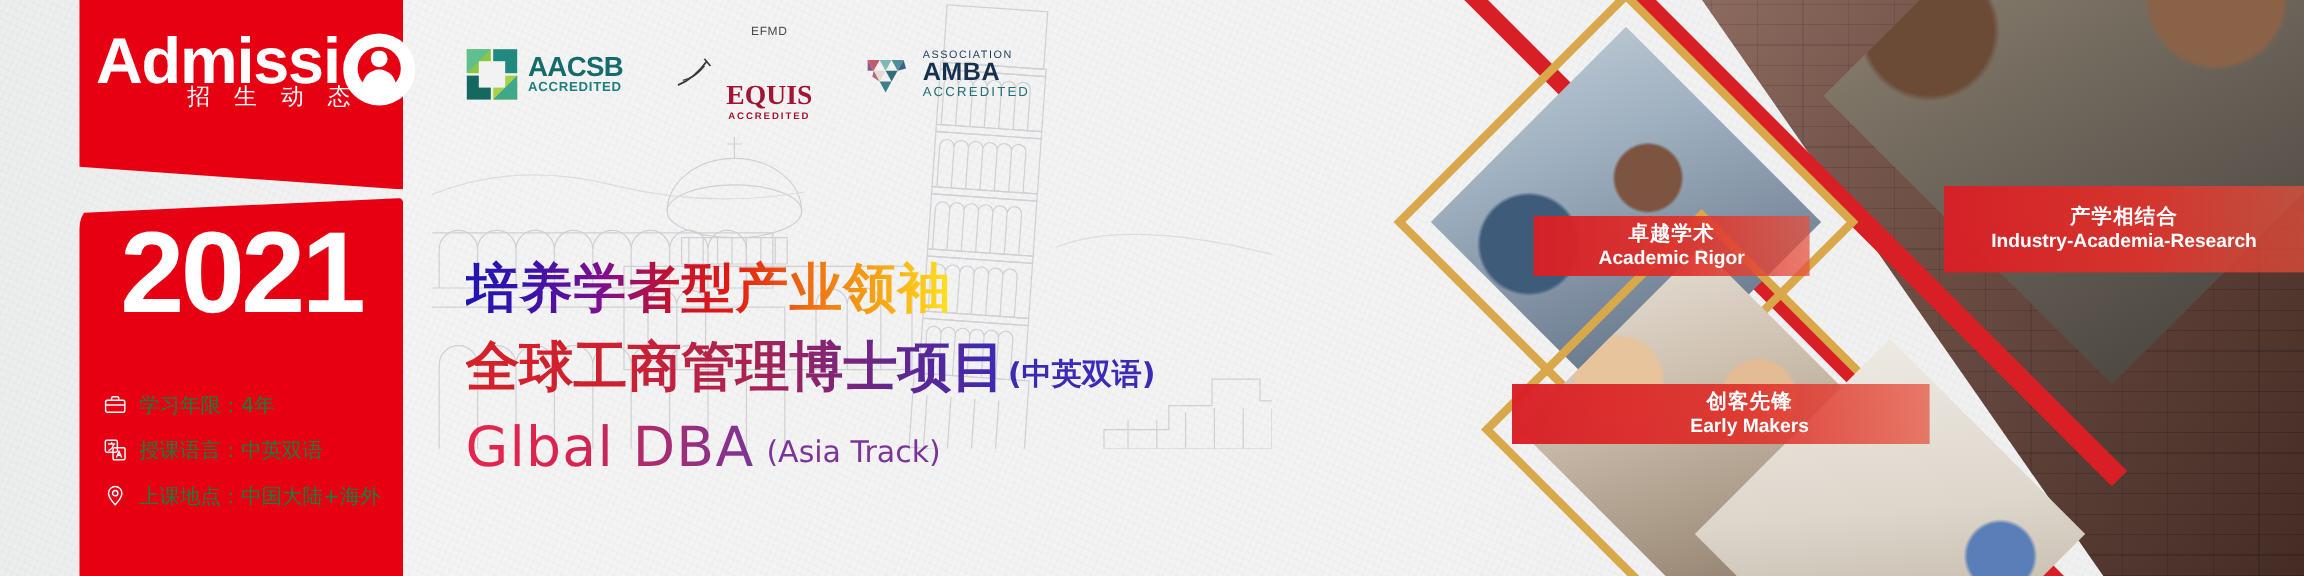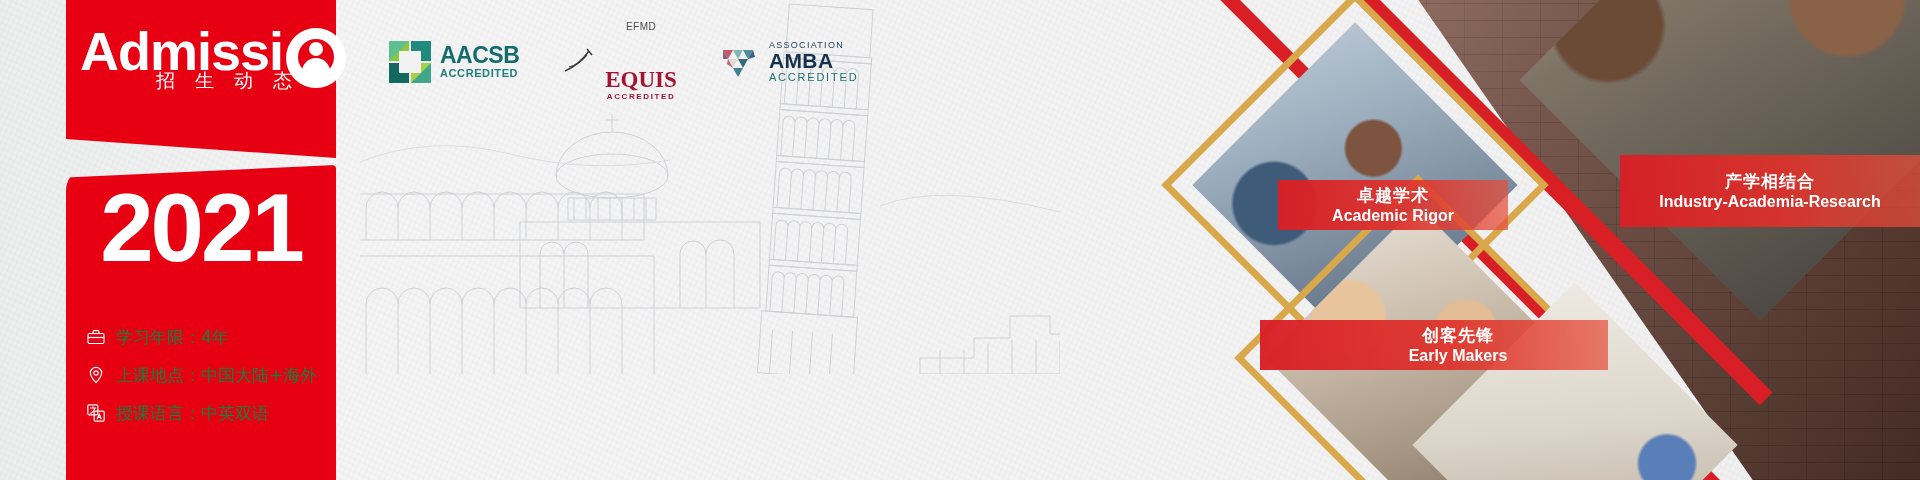--- a/index.html
+++ b/index.html
@@ -402,41 +402,52 @@
             <path d="M7 6.5 V4.8 a1.2 1.2 0 0 1 1.2-1.2h3.6A1.2 1.2 0 0 1 13 4.8V6.5"></path>
             <path d="M2 10.5 h16"></path>
           </svg>
         </span>
         <span>学习年限：4年</span>
       </div>
 
       <div class="info-row">
         <span class="ic">
           <svg viewBox="0 0 20 20" fill="none" stroke="#ffffff" stroke-width="1.2">
-            <path d="M10 2.4 a5.6 5.6 0 0 1 5.6 5.6 c0 3.6-5.6 9.6-5.6 9.6 S4.4 11.6 4.4 8 A5.6 5.6 0 0 1 10 2.4z"></path>
-            <circle cx="10" cy="8" r="2.2"></circle>
-          </svg>
-        </span>
-        <span>上课地点：中国大陆+海外</span>
-      </div>
-
-      <div class="info-row">
-        <span class="ic">
-          <svg viewBox="0 0 20 20" fill="none" stroke="#ffffff" stroke-width="1.2">
             <rect x="1.8" y="1.8" width="10" height="10" rx="1.2"></rect>
             <path d="M4 5 h6 M7 5 V3.6 M8.6 5 q-.4 4 -4.2 5.4"></path>
             <rect x="8.2" y="8.2" width="10" height="10" rx="1.2"></rect>
             <path d="M11 16.2 l2.2-5 2.2 5 M11.8 14.4 h3"></path>
           </svg>
         </span>
         <span>授课语言：中英双语</span>
       </div>
+
+      <div class="info-row">
+        <span class="ic">
+          <svg viewBox="0 0 20 20" fill="none" stroke="#ffffff" stroke-width="1.2">
+            <path d="M10 2.4 a5.6 5.6 0 0 1 5.6 5.6 c0 3.6-5.6 9.6-5.6 9.6 S4.4 11.6 4.4 8 A5.6 5.6 0 0 1 10 2.4z"></path>
+            <circle cx="10" cy="8" r="2.2"></circle>
+          </svg>
+        </span>
+        <span>上课地点：中国大陆+海外</span>
+      </div>
     </div>
   </div>
 
+  <div class="title-block">
+    <div><span class="t-line1">培养学者型产业领袖</span></div>
+    <div class="t-line2-wrap">
+      <span class="t-line2">全球工商管理博士项目</span>
+      <span class="t-line2-sub">(中英双语)</span>
+    </div>
+    <div class="t-line3-wrap">
+      <span class="t-line3">Glbal DBA</span>
+      <span class="t-line3-sub">(Asia Track)</span>
+    </div>
+  </div>
 
   <div class="collage">
 
     <div class="brick"></div>
     <div class="brick-shade"></div>
 
     <div class="dia" style="left:430px;top:-90px;width:340px;height:340px;">
       <div class="photo ph-two"></div>
     </div>
 

